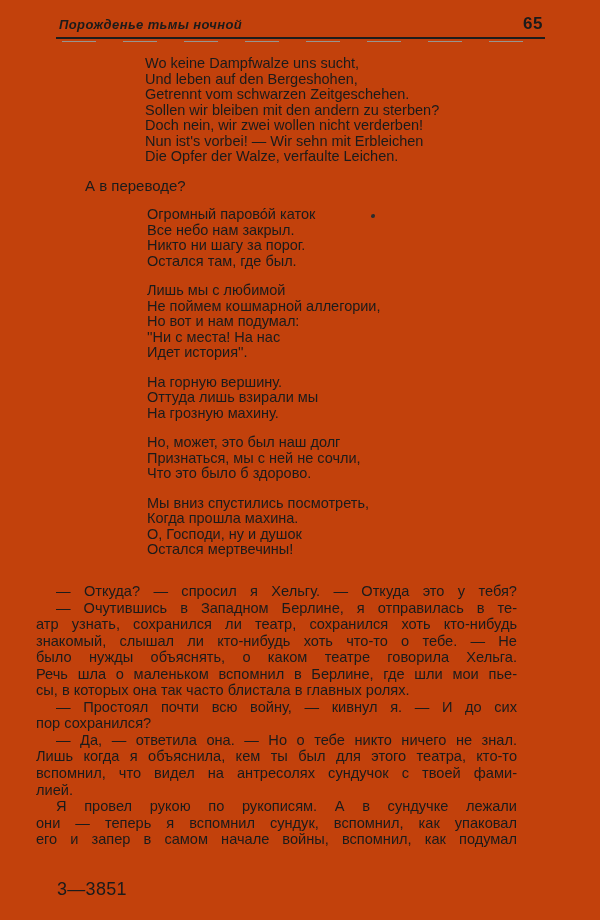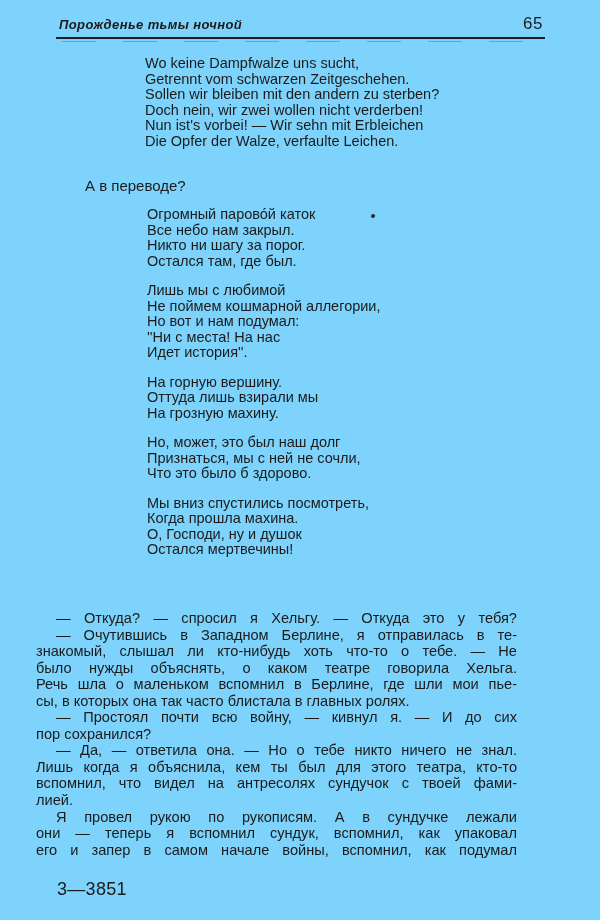--- a/index.html
+++ b/index.html
@@ -1,35 +1,35 @@
 <!DOCTYPE html>
 <html><head>
 <meta charset="utf-8">
 <style>
   html,body{margin:0;padding:0;}
   body{background:#e9e8e5;}
   .page{
     position:relative;
     width:600px;height:920px;
-    background:#7dd3fc;
+    background:#c2410c;
     font-family:"Liberation Sans","DejaVu Sans",sans-serif;
     color:#1b1b1b;
     overflow:hidden;
   }
   
   .header{
     position:absolute;left:59px;top:14px;width:484px;
     display:flex;justify-content:space-between;align-items:baseline;
   }
   .title{
     font-size:13px;font-weight:bold;font-style:italic;
     letter-spacing:0.4px;white-space:nowrap;
   }
   .pageno{
-    font-size:17px;font-weight:normal;letter-spacing:0.5px;
+    font-size:17px;font-weight:bold;letter-spacing:0.5px;
   }
   .rule-main{
     position:absolute;left:56px;top:37px;width:489px;height:2px;
     background:#1d1d1d;
   }
   .rule-ghost{
     position:absolute;left:62px;top:41px;width:481px;height:1px;
     background:repeating-linear-gradient(90deg,#97958f 0 34px,transparent 34px 61px);
   }
   
@@ -45,21 +45,21 @@
     font-size:14.5px;line-height:15.5px;white-space:nowrap;
   }
   .stanza{margin:0 0 14px 0;}
   .pline{min-height:15.5px;}
   .ink-dot{
     position:absolute;left:371px;top:214px;width:4px;height:4px;
     background:#2b2b2b;border-radius:60% 40% 55% 45%;
   }
   
   .prose{
-    position:absolute;left:36px;top:610px;width:481px;
+    position:absolute;left:36px;top:583px;width:481px;
     font-size:14.6px;line-height:16.55px;
   }
   .ln{min-height:16.55px;}
   .j{text-align:justify;text-align-last:justify;}
   .ind{padding-left:20px;}
   
   .signature{
     position:absolute;left:57px;top:879px;
     font-size:18px;letter-spacing:0.3px;
   }
@@ -71,20 +71,21 @@
 
   <div class="header">
     <span class="title">Порожденье тьмы ночной</span>
     <span class="pageno">65</span>
   </div>
   <div class="rule-main"></div>
   <div class="rule-ghost"></div>
 
   <div class="german-poem">
     <div class="pline">Wo keine Dampfwalze uns sucht,</div>
+    <div class="pline">Und leben auf den Bergeshohen,</div>
     <div class="pline">Getrennt vom schwarzen Zeitgeschehen.</div>
     <div class="pline">Sollen wir bleiben mit den andern zu sterben?</div>
     <div class="pline">Doch nein, wir zwei wollen nicht verderben!</div>
     <div class="pline">Nun ist's vorbei! — Wir sehn mit Erbleichen</div>
     <div class="pline">Die Opfer der Walze, verfaulte Leichen.</div>
   </div>
 
   <div class="intro">А в переводе?</div>
 
   <div class="ink-dot"></div>
@@ -117,20 +118,21 @@
       <div class="pline">Мы вниз спустились посмотреть,</div>
       <div class="pline">Когда прошла махина.</div>
       <div class="pline">О, Господи, ну и душок</div>
       <div class="pline">Остался мертвечины!</div>
     </div>
   </div>
 
   <div class="prose">
     <div class="ln ind j">— Откуда? — спросил я Хельгу. — Откуда это у тебя?</div>
     <div class="ln ind j">— Очутившись в Западном Берлине, я отправилась в те-</div>
+    <div class="ln j">атр узнать, сохранился ли театр, сохранился хоть кто-нибудь</div>
     <div class="ln j">знакомый, слышал ли кто-нибудь хоть что-то о тебе. — Не</div>
     <div class="ln j">было нужды объяснять, о каком театре говорила Хельга.</div>
     <div class="ln j">Речь шла о маленьком вспомнил в Берлине, где шли мои пье-</div>
     <div class="ln">сы, в которых она так часто блистала в главных ролях.</div>
     <div class="ln ind j">— Простоял почти всю войну, — кивнул я. — И до сих</div>
     <div class="ln">пор сохранился?</div>
     <div class="ln ind j">— Да, — ответила она. — Но о тебе никто ничего не знал.</div>
     <div class="ln j">Лишь когда я объяснила, кем ты был для этого театра, кто-то</div>
     <div class="ln j">вспомнил, что видел на антресолях сундучок с твоей фами-</div>
     <div class="ln">лией.</div>

